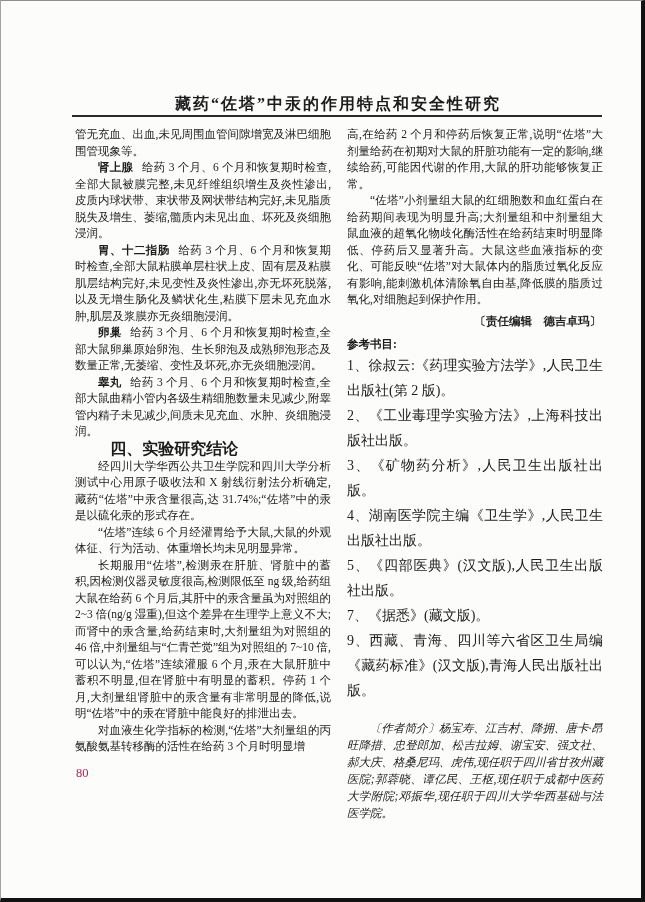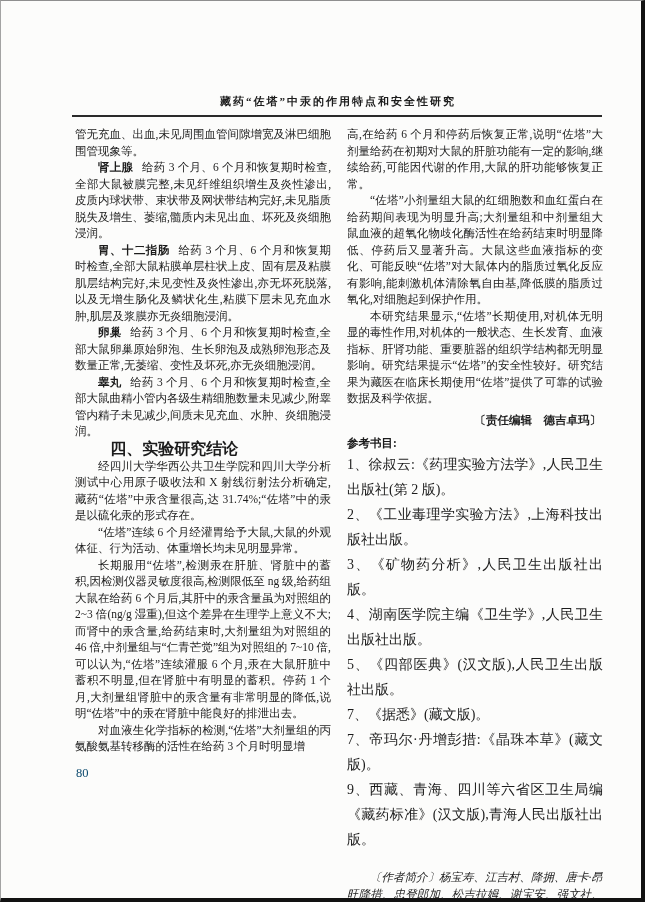--- a/index.html
+++ b/index.html
@@ -14,41 +14,41 @@
   .page-frame{
     position:absolute;inset:0;
     border-top:1px solid #8f8f8f;
     border-left:1px solid #a3a3a3;
     border-right:4px solid #121212;
     border-bottom:4px solid #121212;
     pointer-events:none;
   }
   .header-title{
     position:absolute;top:94px;left:74px;width:528px;
-    text-align:center;font-size:11px;font-weight:bold;letter-spacing:2px;
+    text-align:center;font-size:16px;font-weight:bold;letter-spacing:2px;
   }
   .header-rule{
     position:absolute;top:115px;left:72px;width:530px;
     border-top:2px solid #2a2a2a;height:0;
   }
   .columns{
     position:absolute;top:126px;left:75px;width:528px;
     display:flex;gap:16px;
   }
   .col{flex:1;min-width:0;text-align:justify;font-size:11.5px;line-height:16.5px;}
   .col p{margin:0;}
   .para{text-indent:2em;}
   .para.cont{text-indent:0;}
   .run-head{font-weight:bold;margin-right:0.75em;margin-top:23px;}
   .section-heading{font-weight:bold;font-size:16px;text-indent:2.2em;line-height:18px;margin:1px 0;}
   .editor-line{text-align:right;font-weight:bold;margin:5px 2px 7px 0 !important;}
   .refs-title{font-weight:bold;margin-top:2px !important;}
   .ref{font-size:14px;line-height:25px;text-align:justify;margin:0;}
   .author-bio{margin-top:17px !important;text-indent:2em;font-style:italic;line-height:17px;}
-  .page-number{position:absolute;left:76px;top:766px;font-size:12.5px;color:#0c4a6e;}
+  .page-number{position:absolute;left:76px;top:766px;font-size:12.5px;color:#be185d;}
 </style>
 </head>
 <body>
 
 <div class="page-frame"></div>
 
 <div class="header-title">藏药“佐塔”中汞的作用特点和安全性研究</div>
 <div class="header-rule"></div>
 
 <div class="columns">
@@ -60,31 +60,29 @@
     <p class="para"><b class="run-head">卵巢</b><span>给药 3 个月、6 个月和恢复期时检查,全部大鼠卵巢原始卵泡、生长卵泡及成熟卵泡形态及数量正常,无萎缩、变性及坏死,亦无炎细胞浸润。</span></p>
     <p class="para"><b class="run-head">睾丸</b><span>给药 3 个月、6 个月和恢复期时检查,全部大鼠曲精小管内各级生精细胞数量未见减少,附睾管内精子未见减少,间质未见充血、水肿、炎细胞浸润。</span></p>
     <p class="section-heading">四、实验研究结论</p>
     <p class="para">经四川大学华西公共卫生学院和四川大学分析测试中心用原子吸收法和 X 射线衍射法分析确定,藏药“佐塔”中汞含量很高,达 31.74%;“佐塔”中的汞是以硫化汞的形式存在。</p>
     <p class="para">“佐塔”连续 6 个月经灌胃给予大鼠,大鼠的外观体征、行为活动、体重增长均未见明显异常。</p>
     <p class="para">长期服用“佐塔”,检测汞在肝脏、肾脏中的蓄积,因检测仪器灵敏度很高,检测限低至 ng 级,给药组大鼠在给药 6 个月后,其肝中的汞含量虽为对照组的 2~3 倍(ng/g 湿重),但这个差异在生理学上意义不大;而肾中的汞含量,给药结束时,大剂量组为对照组的 46 倍,中剂量组与“仁青芒觉”组为对照组的 7~10 倍,可以认为,“佐塔”连续灌服 6 个月,汞在大鼠肝脏中蓄积不明显,但在肾脏中有明显的蓄积。停药 1 个月,大剂量组肾脏中的汞含量有非常明显的降低,说明“佐塔”中的汞在肾脏中能良好的排泄出去。</p>
     <p class="para">对血液生化学指标的检测,“佐塔”大剂量组的丙氨酸氨基转移酶的活性在给药 3 个月时明显增</p>
   </div>
 
   <div class="col">
-    <p class="para cont">高,在给药 6 个月和停药后恢复正常,说明“佐塔”大剂量给药在初期对大鼠的肝脏功能有一定的影响,继续给药,可能因代谢的作用,大鼠的肝功能够恢复正常。</p>
+    <p class="para cont">高,在给药 2 个月和停药后恢复正常,说明“佐塔”大剂量给药在初期对大鼠的肝脏功能有一定的影响,继续给药,可能因代谢的作用,大鼠的肝功能够恢复正常。</p>
     <p class="para">“佐塔”小剂量组大鼠的红细胞数和血红蛋白在给药期间表现为明显升高;大剂量组和中剂量组大鼠血液的超氧化物歧化酶活性在给药结束时明显降低、停药后又显著升高。大鼠这些血液指标的变化、可能反映“佐塔”对大鼠体内的脂质过氧化反应有影响,能刺激机体清除氧自由基,降低膜的脂质过氧化,对细胞起到保护作用。</p>
-    <p class="para">本研究结果显示,“佐塔”长期使用,对机体无明显的毒性作用,对机体的一般状态、生长发育、血液指标、肝肾功能、重要脏器的组织学结构都无明显影响。研究结果提示“佐塔”的安全性较好。研究结果为藏医在临床长期使用“佐塔”提供了可靠的试验数据及科学依据。</p>
     <p class="editor-line">〔责任编辑　德吉卓玛〕</p>
     <p class="refs-title">参考书目:</p>
     <p class="ref">1、徐叔云:《药理实验方法学》,人民卫生出版社(第 2 版)。</p>
     <p class="ref">2、《工业毒理学实验方法》,上海科技出版社出版。</p>
     <p class="ref">3、《矿物药分析》,人民卫生出版社出版。</p>
     <p class="ref">4、湖南医学院主编《卫生学》,人民卫生出版社出版。</p>
     <p class="ref">5、《四部医典》(汉文版),人民卫生出版社出版。</p>
     <p class="ref">7、《据悉》(藏文版)。</p>
-    <p class="ref">7、帝玛尔·丹增彭措:《晶珠本草》(藏文版)。</p>
     <p class="ref">9、西藏、青海、四川等六省区卫生局编《藏药标准》(汉文版),青海人民出版社出版。</p>
     <p class="author-bio">〔作者简介〕杨宝寿、江吉村、降拥、唐卡·昂旺降措、忠登郎加、松吉拉姆、谢宝安、强文社、郝大庆、格桑尼玛、虎伟,现任职于四川省甘孜州藏医院;郭蓉晓、谭亿民、王枢,现任职于成都中医药大学附院;邓振华,现任职于四川大学华西基础与法医学院。</p>
   </div>
 
 </div>
 
 <div class="page-number">80</div>
 
 </body></html>

